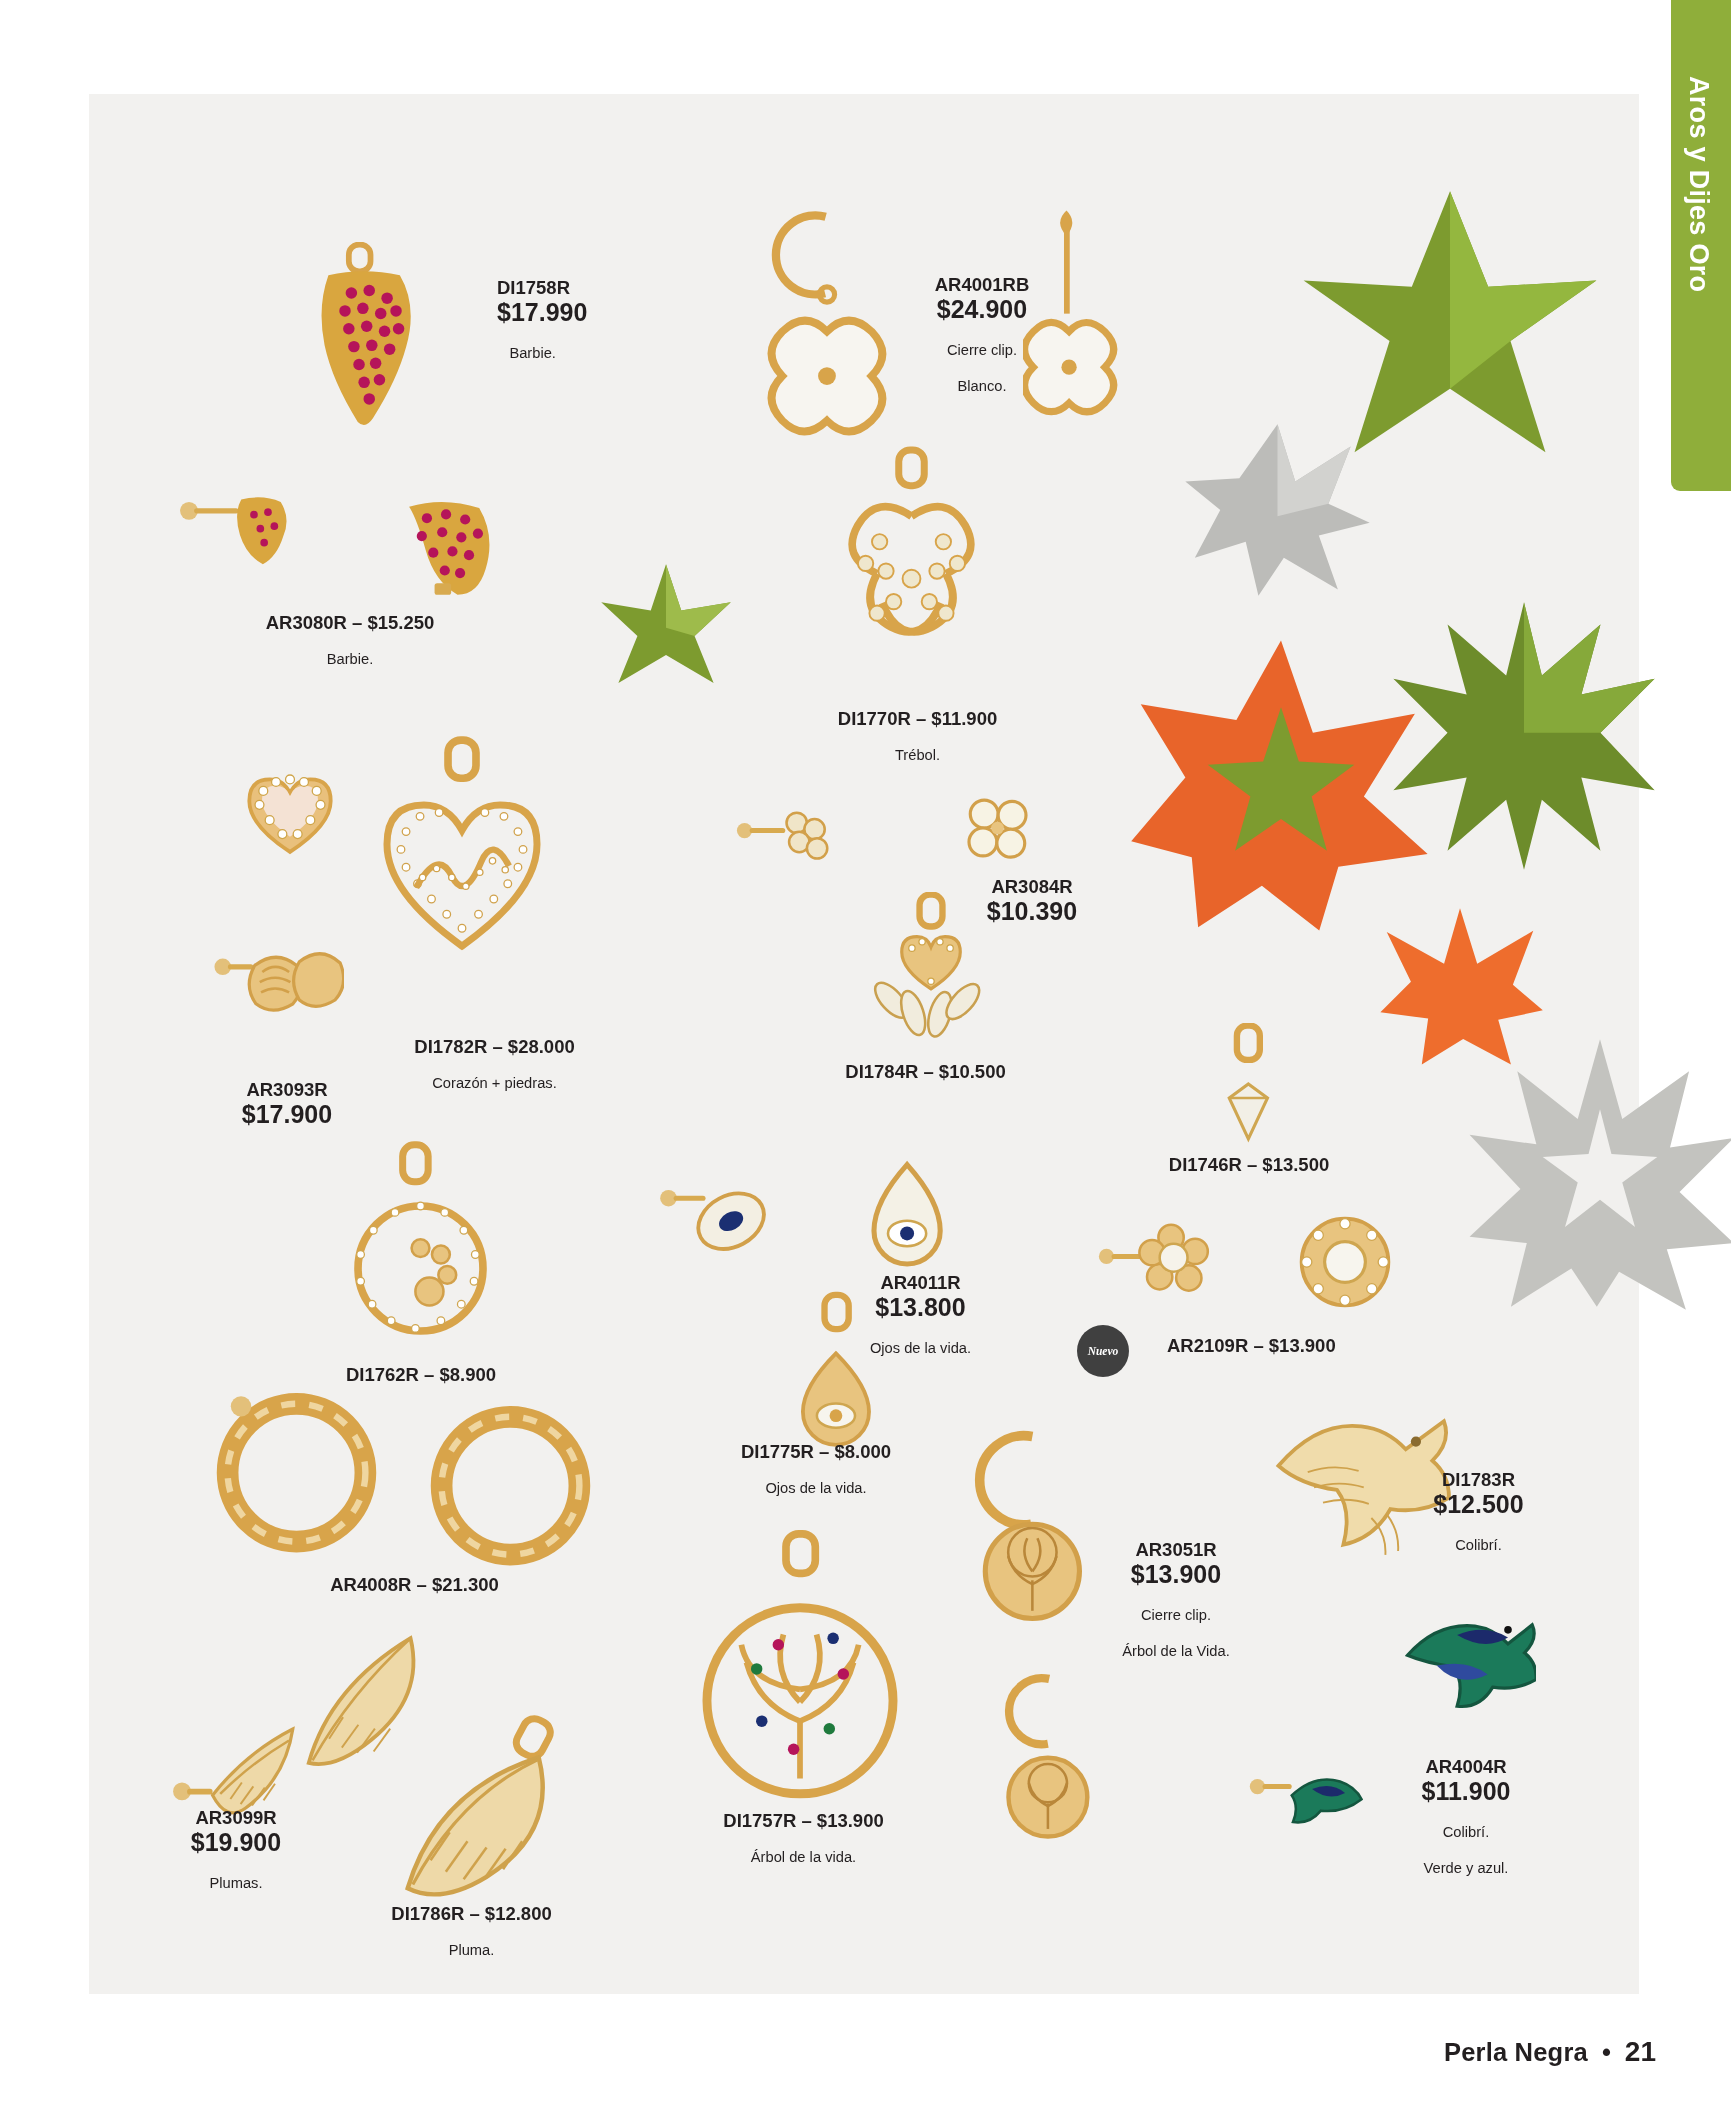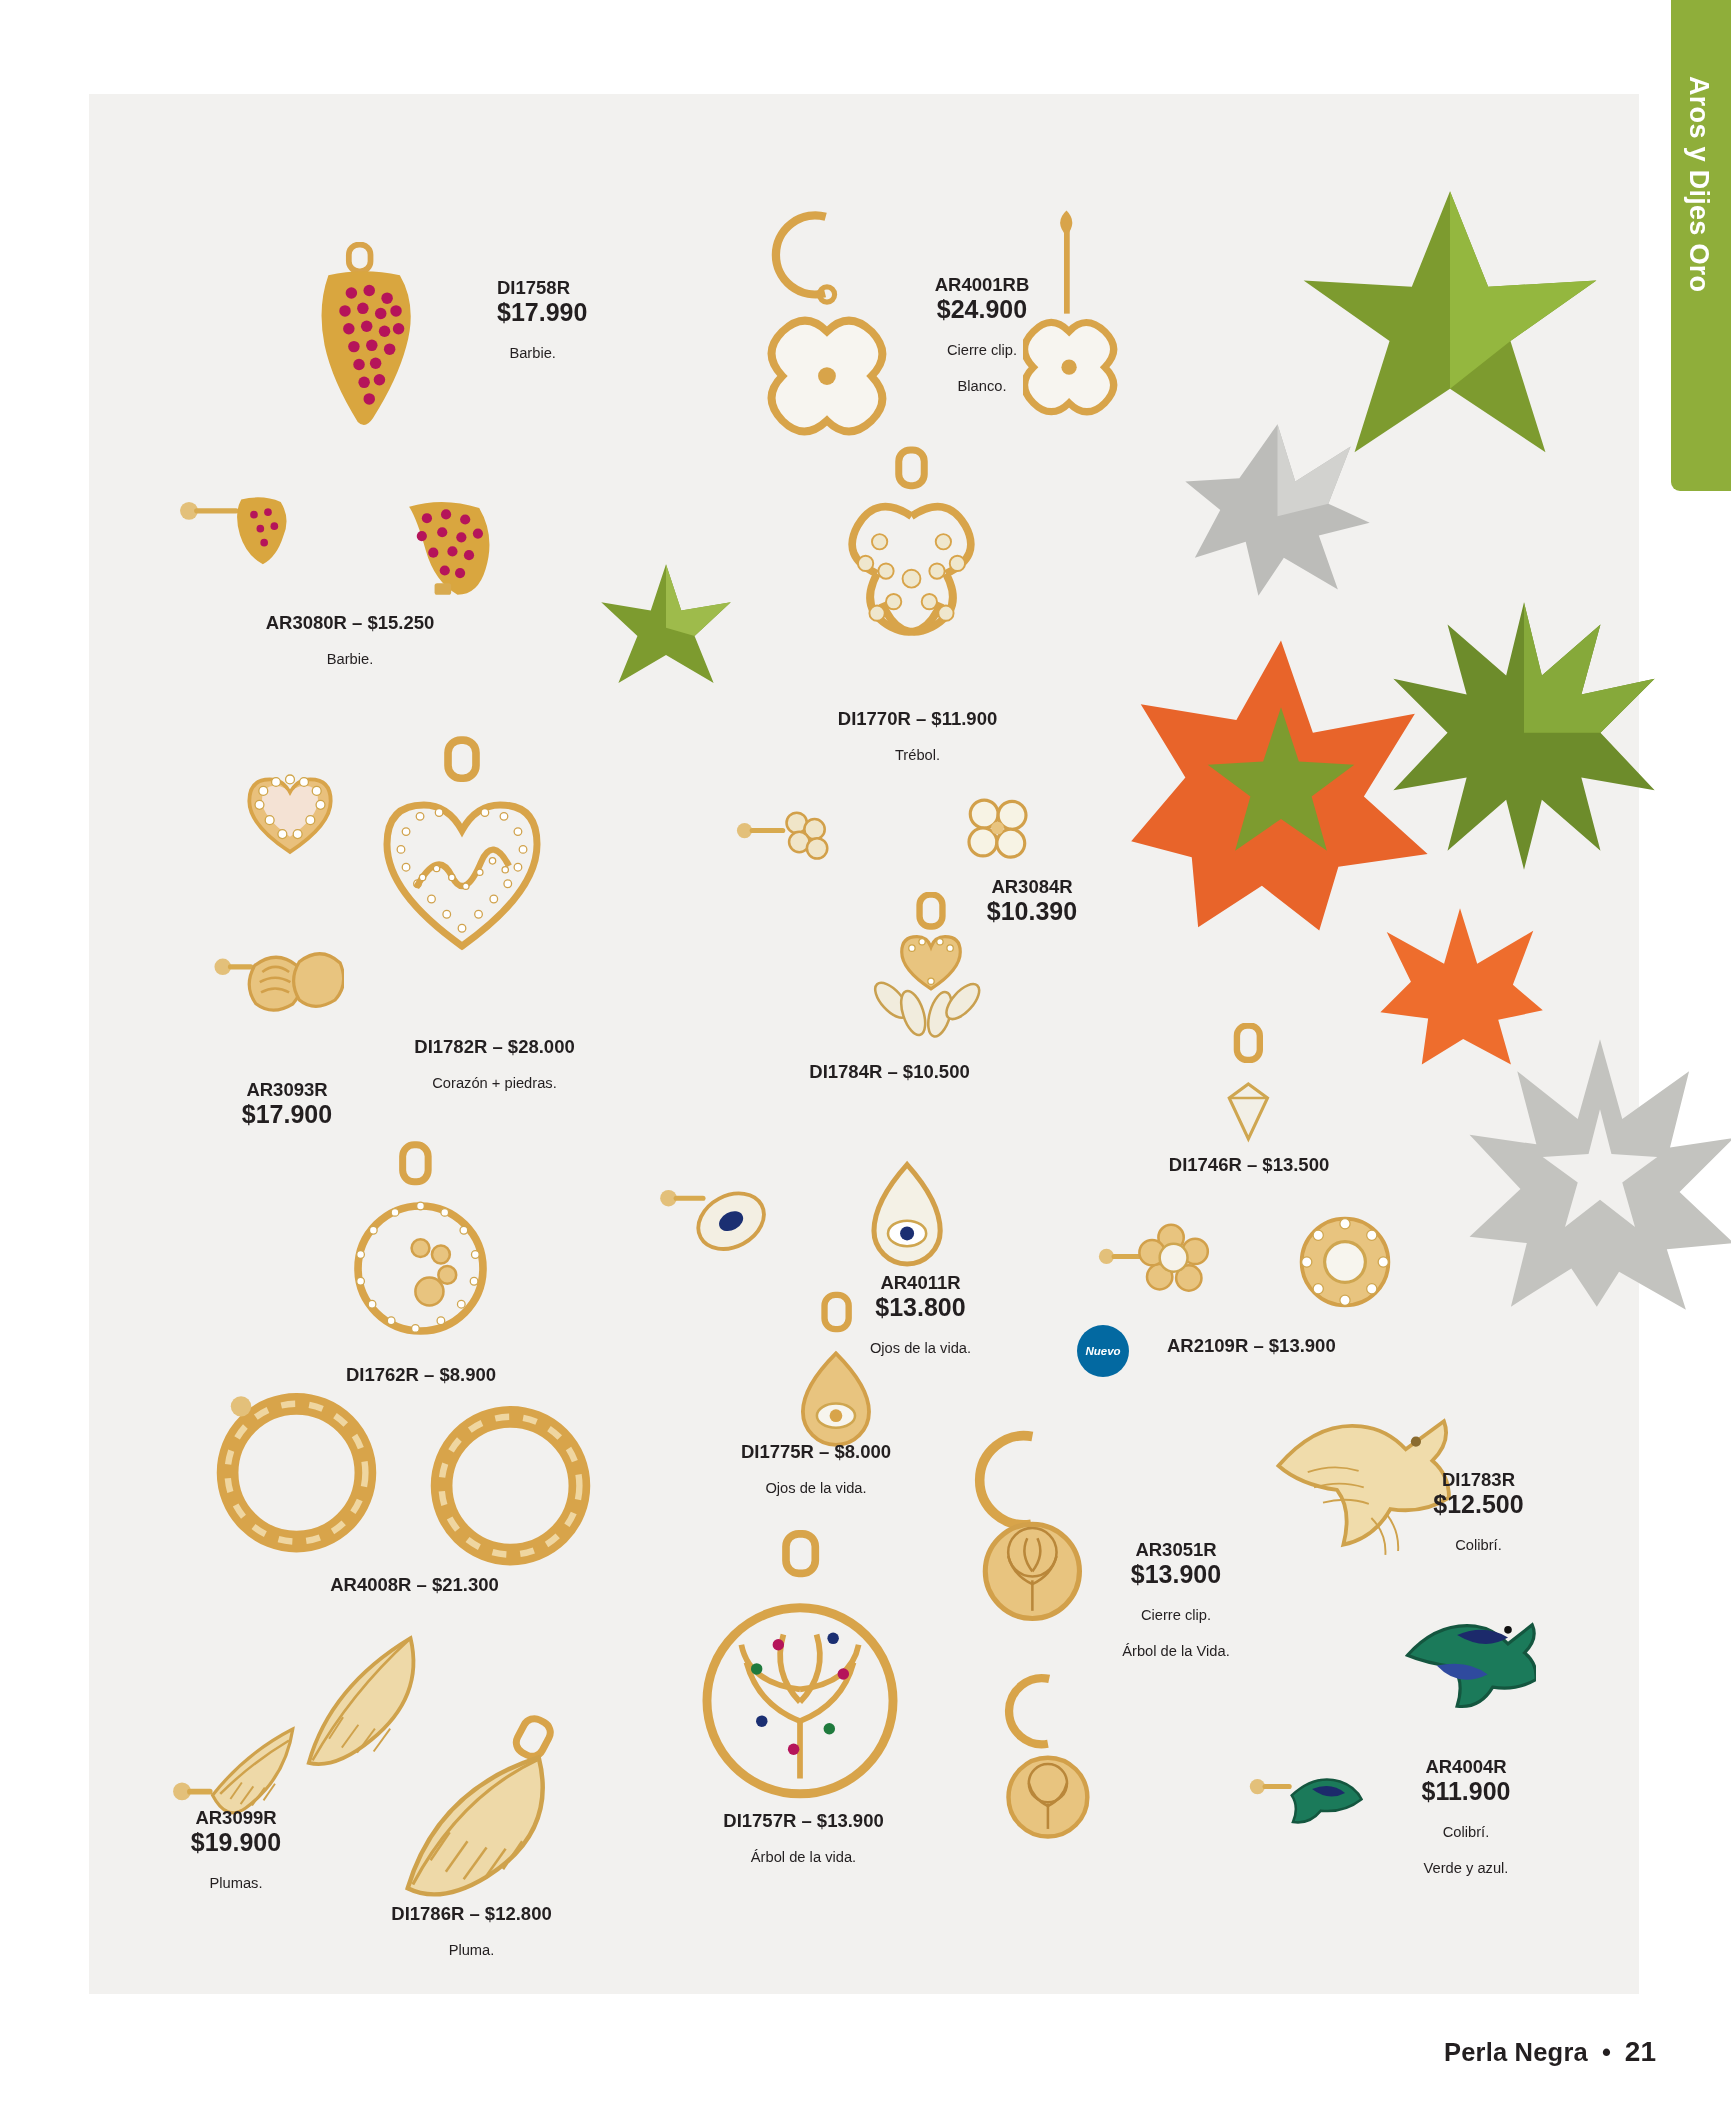--- a/index.html
+++ b/index.html
@@ -93,28 +93,29 @@
   }
   .cap.center { text-align: center; }
   .cap.left { text-align: left; }
 
   
   .badge-nuevo {
     position: absolute;
     width: 52px;
     height: 52px;
     border-radius: 50%;
-    background: #0369a1;
+    background: #404040;
     color: #ffffff;
     font-size: 11.5px;
     font-weight: bold;
     font-style: italic;
     display: flex;
     align-items: center;
     justify-content: center;
+    font-family: Liberation Serif, serif;
   }
 
   
   .star { position: absolute; }
 
   
   .piece { position: absolute; }
 </style>
 </head>
 <body>
@@ -591,21 +592,21 @@
   <div class="cap center" style="left:370px; top:1036px; width:249px;">
     <div class="code">DI1782R – $28.000</div>
     <div class="desc">Corazón + piedras.</div>
   </div>
 
   <div class="cap center" style="left:204px; top:1055px; width:166px;margin-top:24px;">
     <div class="code">AR3093R</div>
     <div class="price">$17.900</div>
   </div>
 
-  <div class="cap center" style="left:778px; top:1061px; width:223px;text-align:center;">
+  <div class="cap center" style="left:814px; top:1061px; width:223px;text-align:center;">
     <div class="code">DI1784R – $10.500</div>
   </div>
 
   <div class="cap center" style="left:1131px; top:1154px; width:236px;">
     <div class="code">DI1746R – $13.500</div>
   </div>
 
   <div class="cap center" style="left:841px; top:1272px; width:159px;">
     <div class="code">AR4011R</div>
     <div class="price">$13.800</div>

